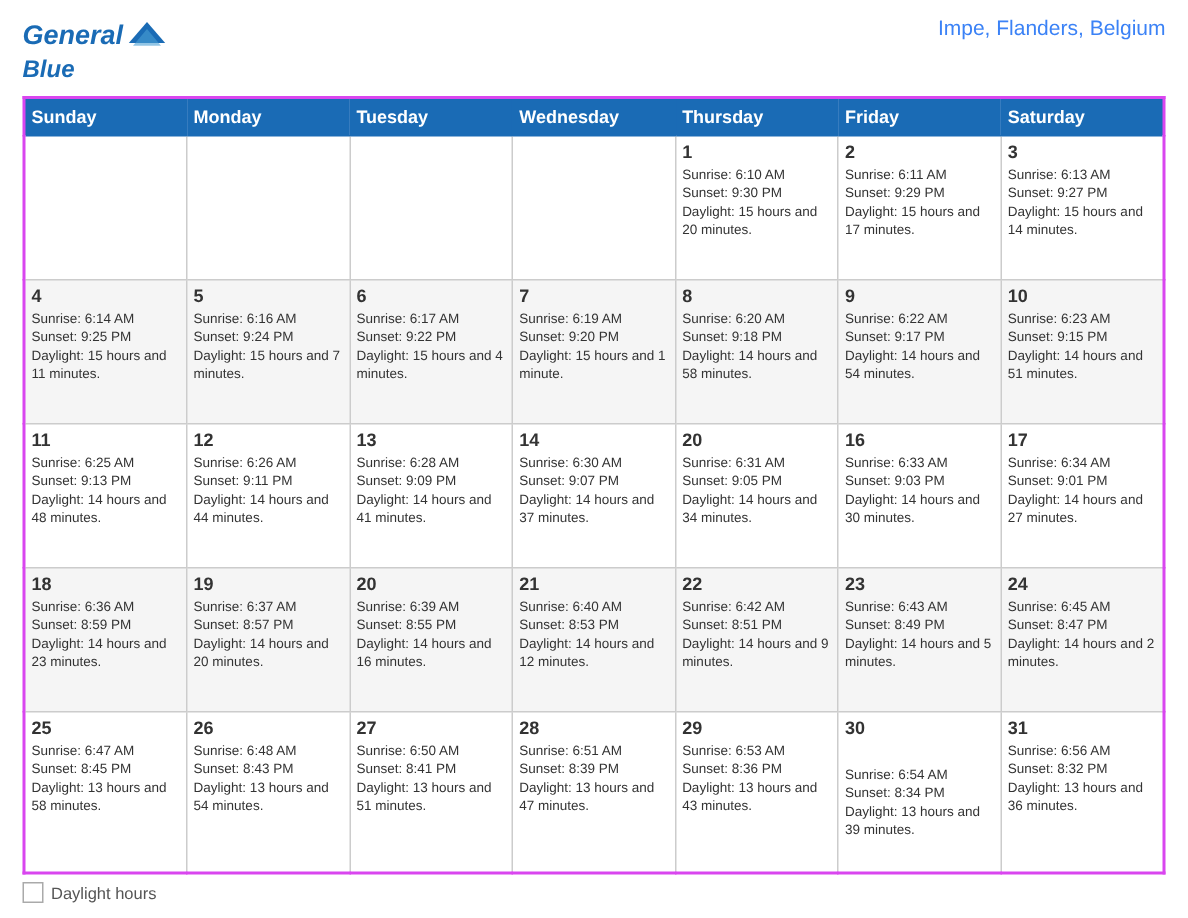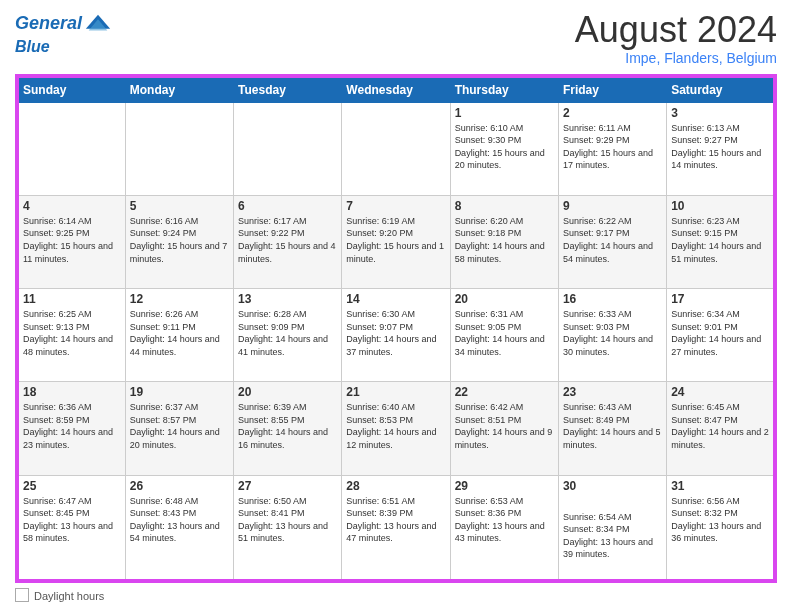--- a/index.html
+++ b/index.html
@@ -51,21 +51,21 @@
       font-weight: normal;
       color: #333;
       line-height: 1.1;
     }
     .subtitle {
       font-size: 14px;
       color: #3b82f6;
     }
     .calendar {
       flex: 1;
-      border: 4px solid #d946ef;
+      border: 2px solid #d946ef;
       border-collapse: collapse;
       width: 100%;
       table-layout: fixed;
     }
     .calendar th {
       background: #1a6bb5;
       color: #fff;
       font-size: 12px;
       font-weight: bold;
       padding: 5px 4px;
@@ -128,21 +128,20 @@
           </span>
           <svg class="logo-icon" viewBox="0 0 30 30">
             <polygon points="15,5 28,20 2,20" fill="#1a6bb5"></polygon>
             <polygon points="15,10 25,22 5,22" fill="#4a9fd4" opacity="0.6"></polygon>
           </svg>
         </div>
         <div class="logo-text" style="color:#1a6bb5;font-size:16px;">Blue</div>
       </div>
     </div>
     <div class="title-block">
-      <div class="main-title">August 2024</div>
       <div class="subtitle">Impe, Flanders, Belgium</div>
     </div>
   </div>
 
   <table class="calendar">
     <thead>
       <tr>
       <th>Sunday</th>
           <th>Monday</th>
           <th>Tuesday</th>

